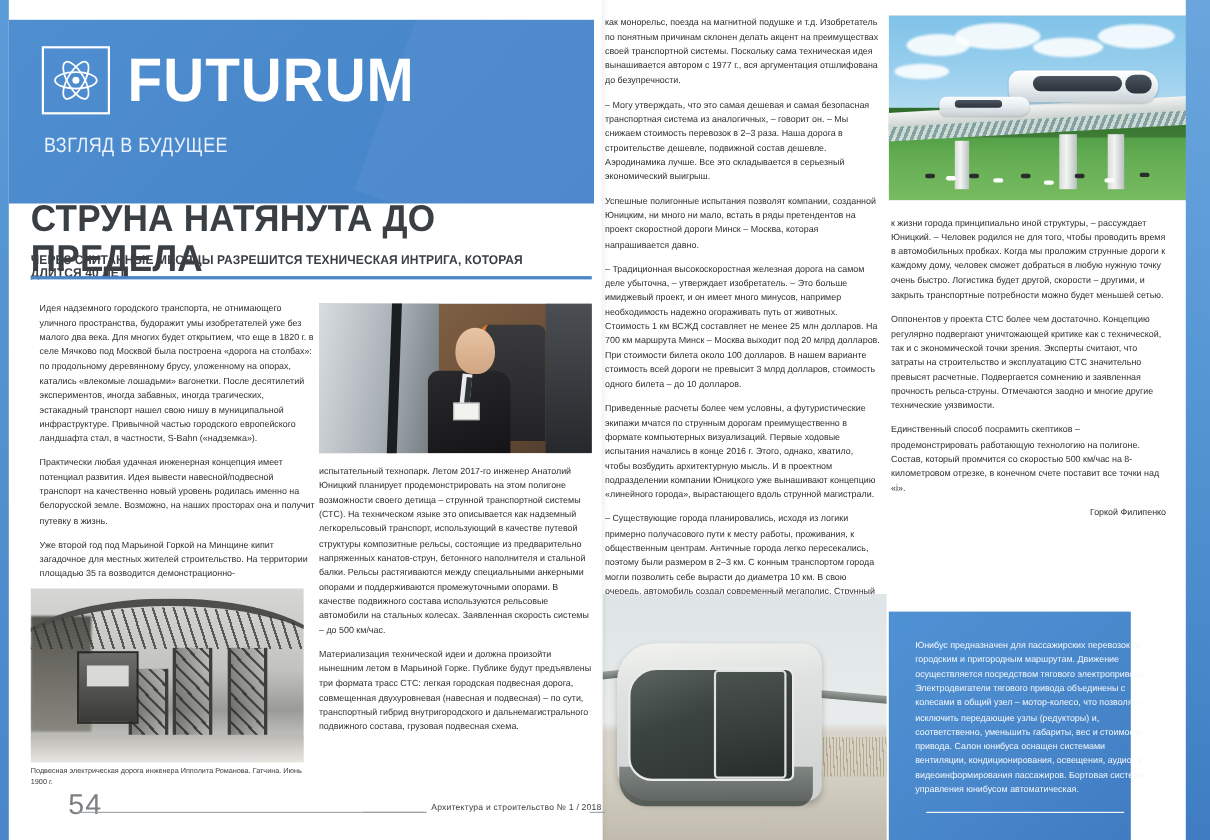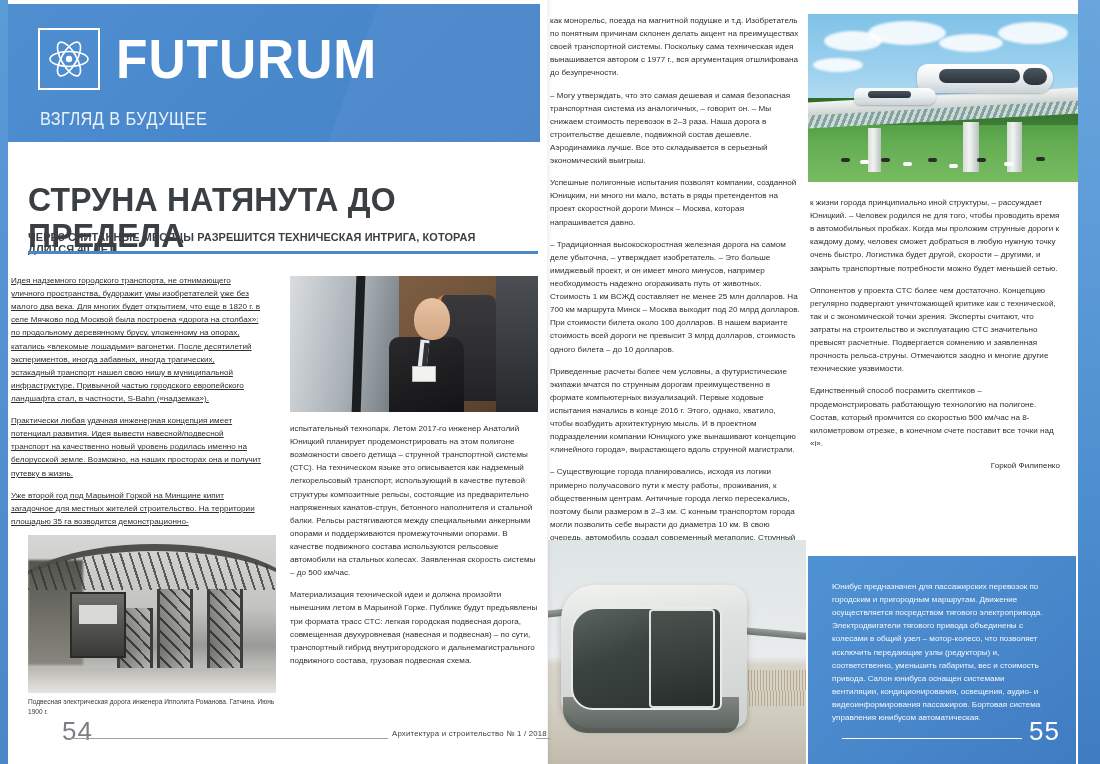--- a/index.html
+++ b/index.html
@@ -9,21 +9,21 @@
     font-family:"Liberation Sans", sans-serif;
     color:#2a2a2a;
   }
   .spread{position:relative;width:1100px;height:764px;background:#fff;}
 
   
   .left-edge{position:absolute;left:0;top:0;width:8px;height:764px;
     background:linear-gradient(180deg,#5b9bd8,#4a86c8);}
 
   
-  .masthead{position:absolute;left:8px;top:4px;width:532px;height:138px;
+  .masthead{position:absolute;left:8px;top:18px;width:532px;height:167px;
     background:linear-gradient(135deg,#4f8fd0 0%,#4a88cc 45%,#4684c9 100%);
     overflow:hidden;}
   .masthead:after{content:"";position:absolute;right:-40px;top:-60px;width:220px;height:260px;
     background:rgba(255,255,255,0.045);transform:rotate(20deg);}
   .logo-row{position:absolute;left:30px;top:24px;display:flex;align-items:center;gap:16px;}
   .atom-box{width:62px;height:62px;border:2.5px solid #fff;box-sizing:border-box;
     display:flex;align-items:center;justify-content:center;}
   .brand{color:#fff;font-size:56px;font-weight:bold;letter-spacing:1px;line-height:1;
     font-family:"Liberation Sans", sans-serif;transform:scaleX(0.92);transform-origin:left center;}
   .tagline{position:absolute;left:32px;top:104px;color:#eaf2fb;font-size:19px;
@@ -125,21 +125,21 @@
     border:2px solid #dfe2e0;border-radius:4px;background:linear-gradient(170deg,#4a524e,#272d2b);}
   .ub-skirt{position:absolute;left:6%;top:70%;width:68%;height:16%;
     border-radius:0 0 14px 24px;background:linear-gradient(180deg,#6b716d,#3e4441);opacity:.8;}
   .ub-wing{position:absolute;height:7px;background:linear-gradient(180deg,#9aa19c,#6d746f);}
   .ub-ground{position:absolute;left:0;bottom:0;width:100%;height:30%;
     background:linear-gradient(180deg,#d6d2c6,#c0bbad);}
   .ub-reeds{position:absolute;right:0;bottom:26%;width:28%;height:16%;
     background:repeating-linear-gradient(88deg,#b7ab8c 0 1px,transparent 1px 3px);}
 
   
-  .sidebar{position:absolute;left:808px;top:556px;width:268px;height:208px;
+  .sidebar{position:absolute;left:808px;top:556px;width:220px;height:208px;
     background:linear-gradient(140deg,#4f92d4 0%,#4a88cc 50%,#3f7cc2 100%);}
   .sidebar .col{color:#f4f8fc;}
   .right-edge{position:absolute;right:0;top:0;width:22px;height:764px;
     background:linear-gradient(180deg,#6aa6dd 0%,#5b9ad7 35%,#4b8ccd 70%,#3f7cc2 100%);}
 
   
   .pg{position:absolute;font-size:26px;color:#7b7f83;letter-spacing:1px;}
   .pg.l{left:32px;top:716px;margin-left:30px;}
   .pg.r{right:40px;top:716px;color:#ffffff;}
   .pg-rule{position:absolute;height:1.2px;background:#9aa0a5;}
@@ -173,21 +173,21 @@
       </div>
       <div class="brand">FUTURUM</div>
     </div>
     <div class="tagline">ВЗГЛЯД В БУДУЩЕЕ</div>
   </div>
 
   <div class="headline">СТРУНА НАТЯНУТА ДО ПРЕДЕЛА</div>
   <div class="subhead">ЧЕРЕЗ СЧИТАННЫЕ МЕСЯЦЫ РАЗРЕШИТСЯ ТЕХНИЧЕСКАЯ ИНТРИГА, КОТОРАЯ ДЛИТСЯ 40 ЛЕТ</div>
   <div class="rule-blue"></div>
 
-  <div class="col" style="left:11px;top:274px;width:250px;text-decoration:underline;">
+  <div class="col" style="left:36px;top:274px;width:250px;">
     <p>Идея надземного городского транспорта, не отнимающего уличного пространства, будоражит умы изобретателей уже без малого два века. Для многих будет открытием, что еще в 1820 г. в селе Мячково под Москвой была построена «дорога на столбах»: по продольному деревянному брусу, уложенному на опорах, катались «влекомые лошадьми» вагонетки. После десятилетий экспериментов, иногда забавных, иногда трагических, эстакадный транспорт нашел свою нишу в муниципальной инфраструктуре. Привычной частью городского европейского ландшафта стал, в частности, S-Bahn («надземка»).</p>
     <p>Практически любая удачная инженерная концепция имеет потенциал развития. Идея вывести навесной/подвесной транспорт на качественно новый уровень родилась именно на белорусской земле. Возможно, на наших просторах она и получит путевку в жизнь.</p>
     <p>Уже второй год под Марьиной Горкой на Минщине кипит загадочное для местных жителей строительство. На территории площадью 35 га возводится демонстрационно-</p>
   </div>
 
   <div class="photo ph-portrait">
     <div class="p-bg"></div>
     <div class="p-cabin"></div>
     <div class="p-doorframe"></div>
     <div class="p-rightdoor"></div>

